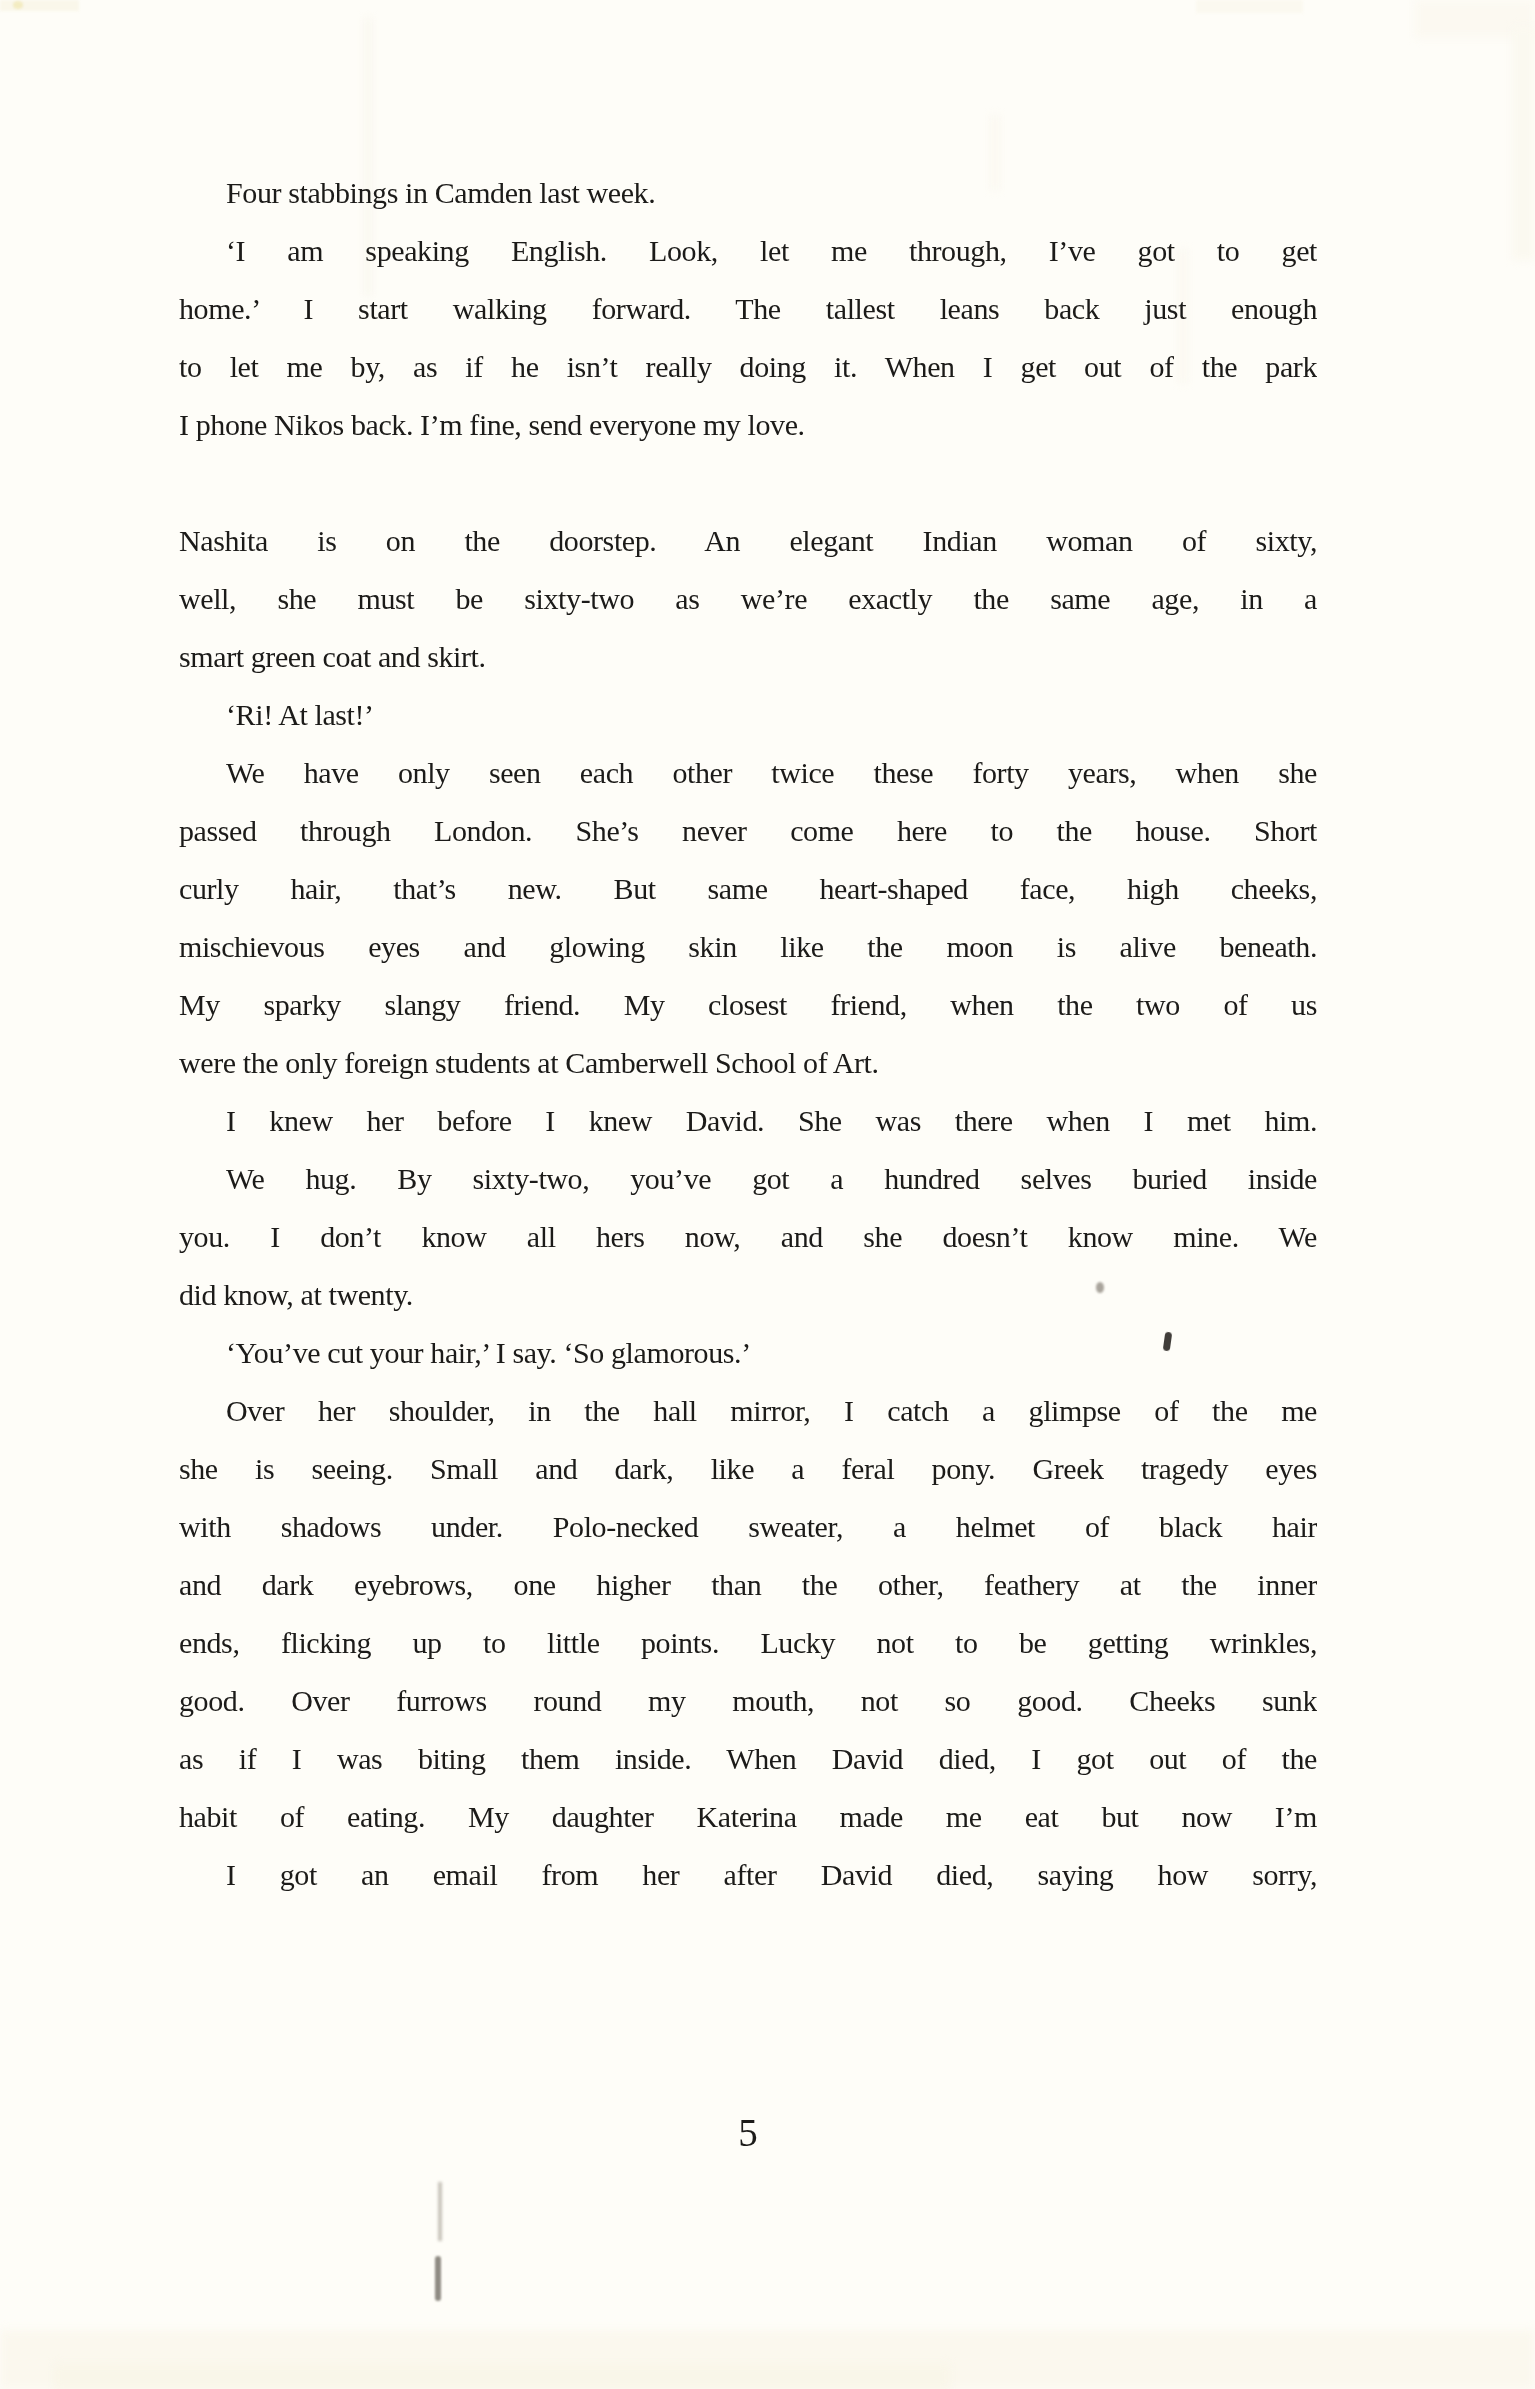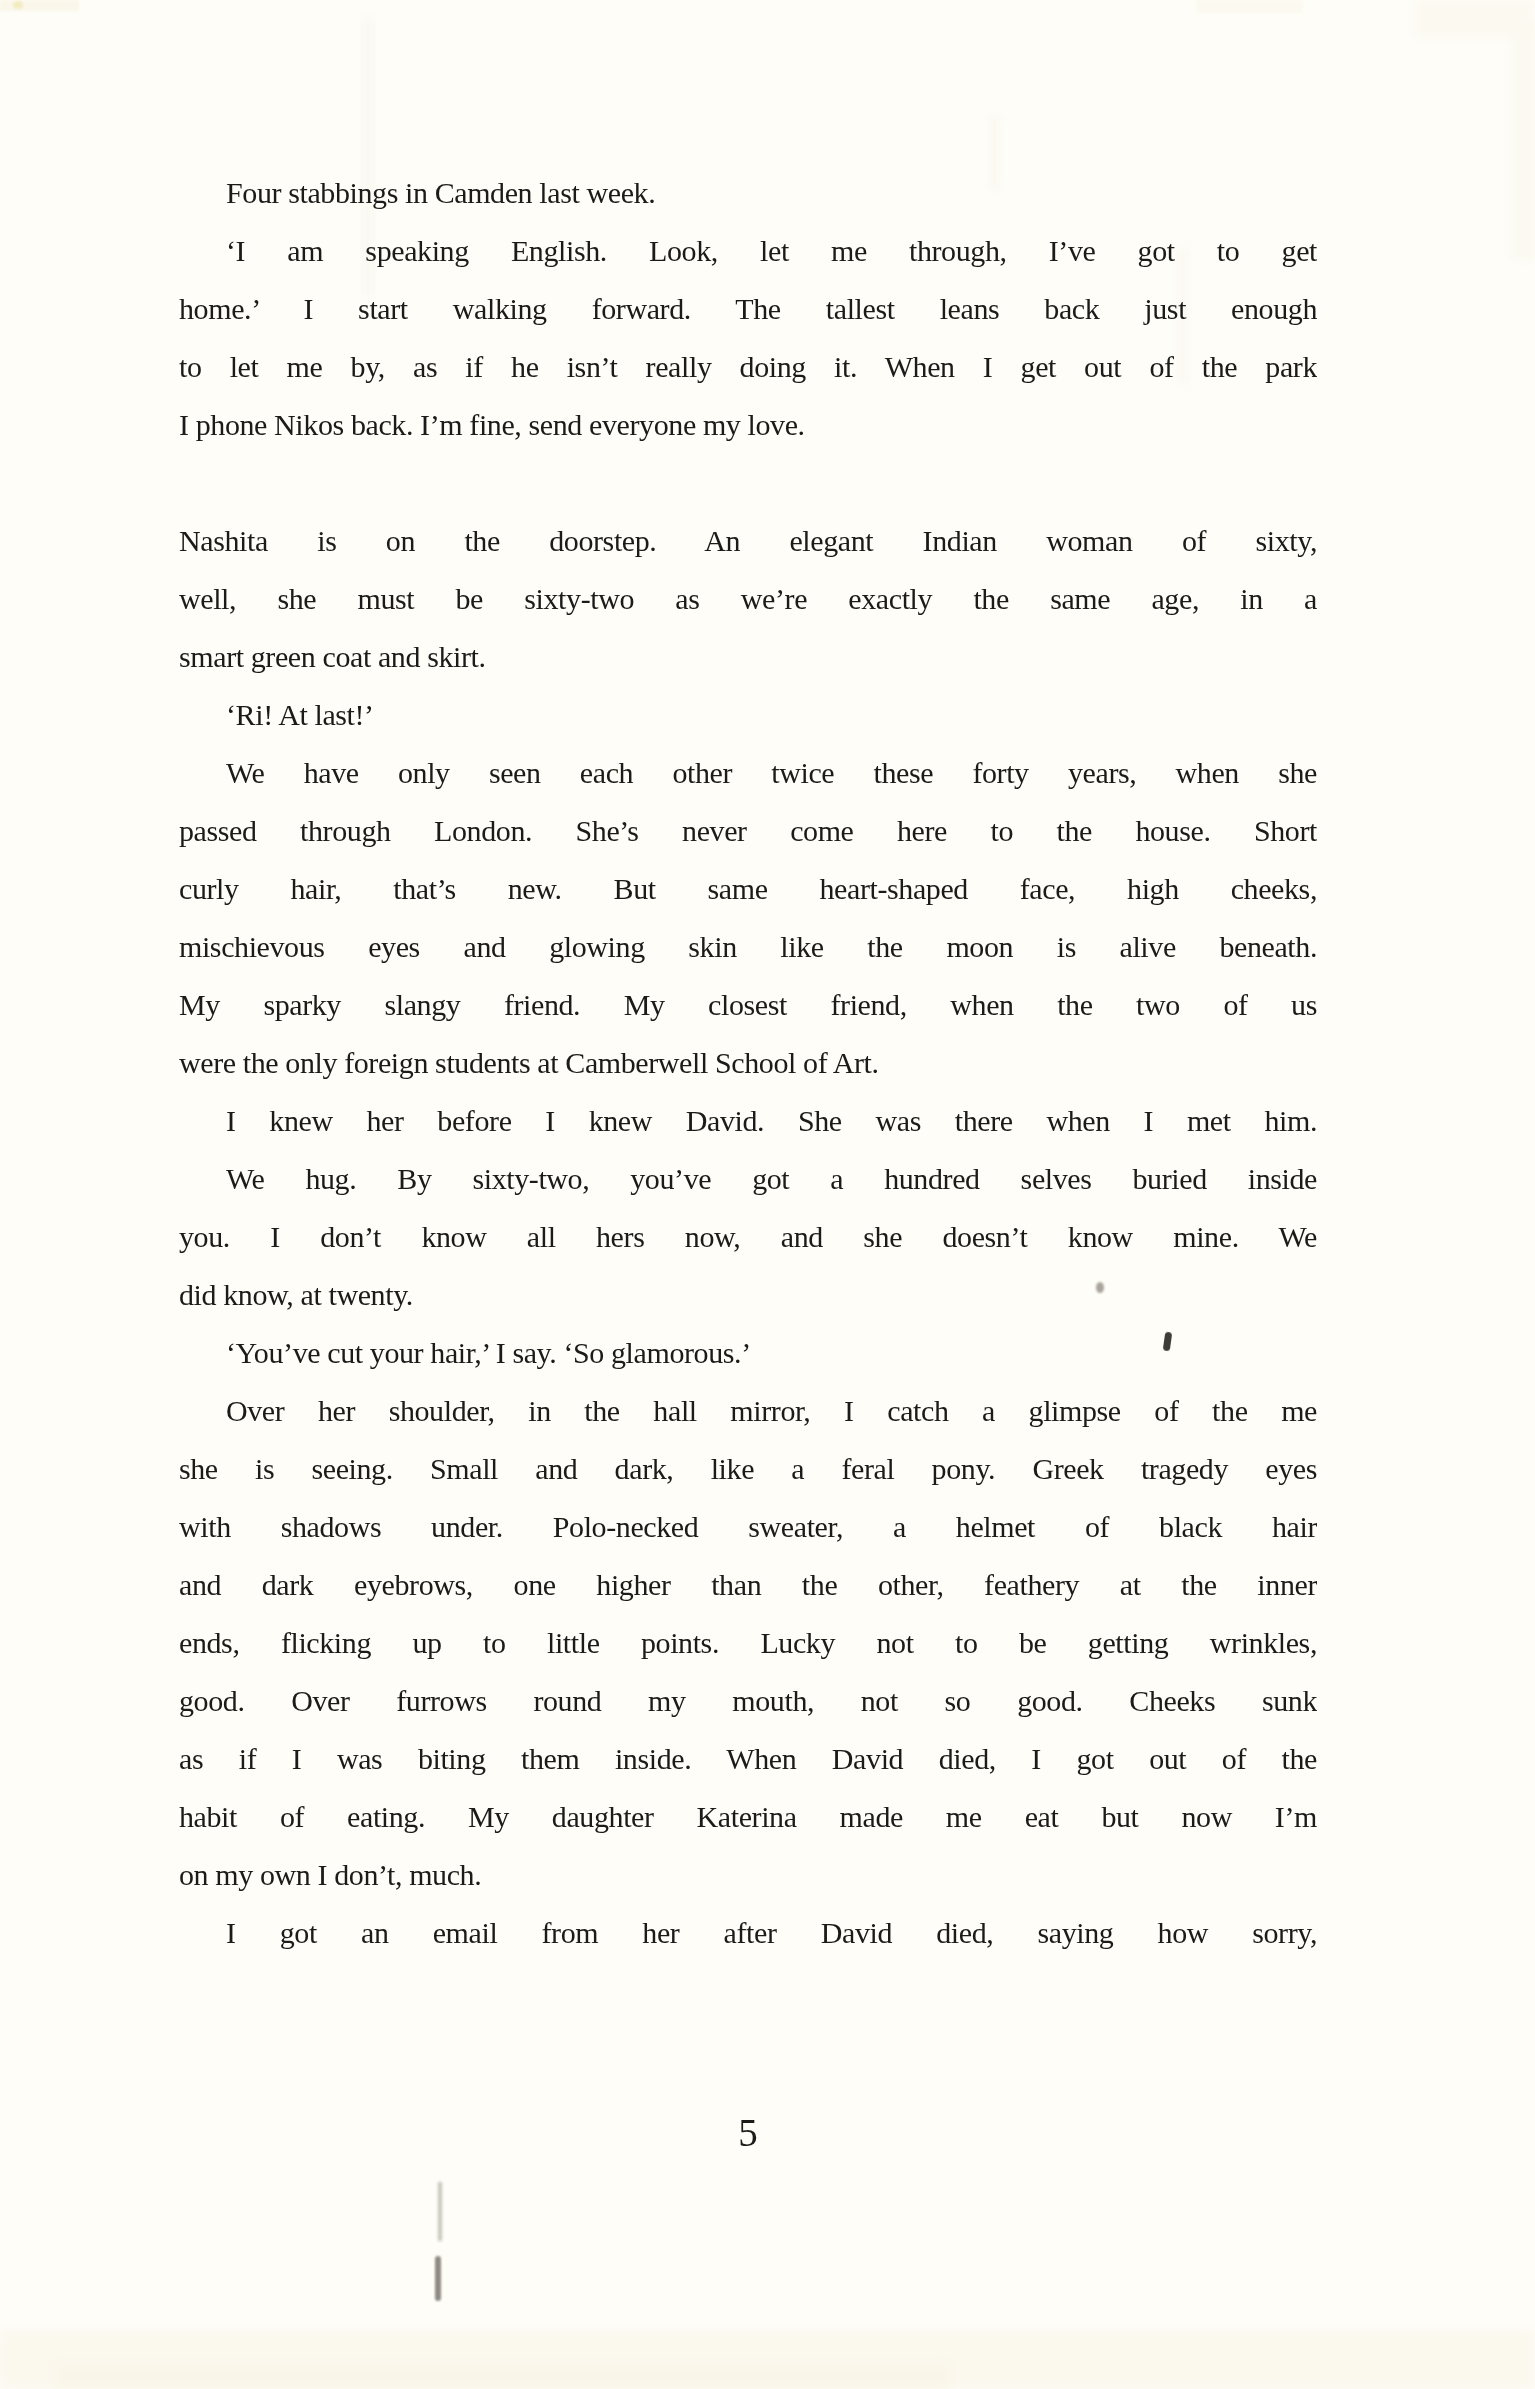--- a/index.html
+++ b/index.html
@@ -73,18 +73,17 @@
     <div class="line"><span>did know, at twenty.</span></div>
     <div class="line indent"><span>‘You’ve cut your hair,’ I say. ‘So glamorous.’</span></div>
     <div class="line indent"><span>Over her shoulder, in the hall mirror, I catch a glimpse of the me</span><span class="fill"></span></div>
     <div class="line"><span>she is seeing. Small and dark, like a feral pony. Greek tragedy eyes</span><span class="fill"></span></div>
     <div class="line"><span>with shadows under. Polo-necked sweater, a helmet of black hair</span><span class="fill"></span></div>
     <div class="line"><span>and dark eyebrows, one higher than the other, feathery at the inner</span><span class="fill"></span></div>
     <div class="line"><span>ends, flicking up to little points. Lucky not to be getting wrinkles,</span><span class="fill"></span></div>
     <div class="line"><span>good. Over furrows round my mouth, not so good. Cheeks sunk</span><span class="fill"></span></div>
     <div class="line"><span>as if I was biting them inside. When David died, I got out of the</span><span class="fill"></span></div>
     <div class="line"><span>habit of eating. My daughter Katerina made me eat but now I’m</span><span class="fill"></span></div>
-    <div class="line"><span>on my own I don’t, much.</span></div>
     <div class="line indent"><span>I got an email from her after David died, saying how sorry,</span><span class="fill"></span></div>
   </div>
 
 <div class="page-number">5</div>
 
 
 </body></html>

